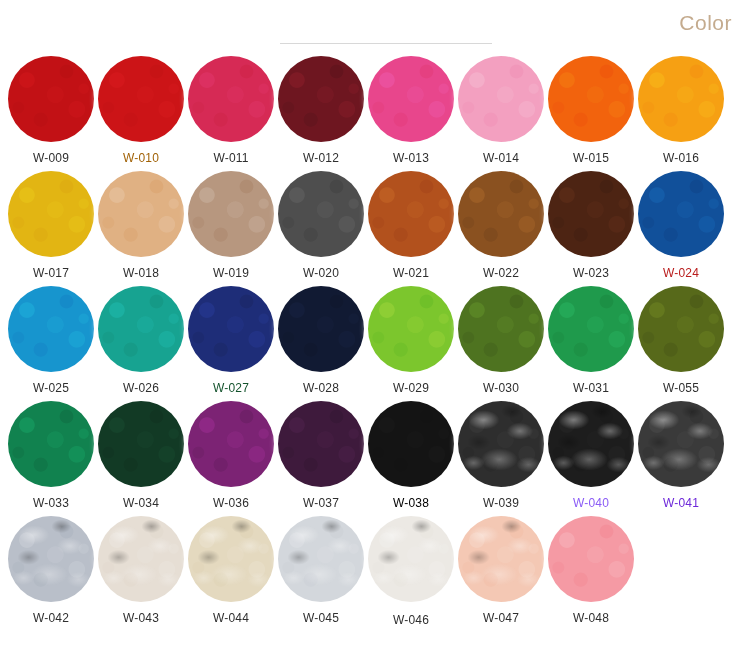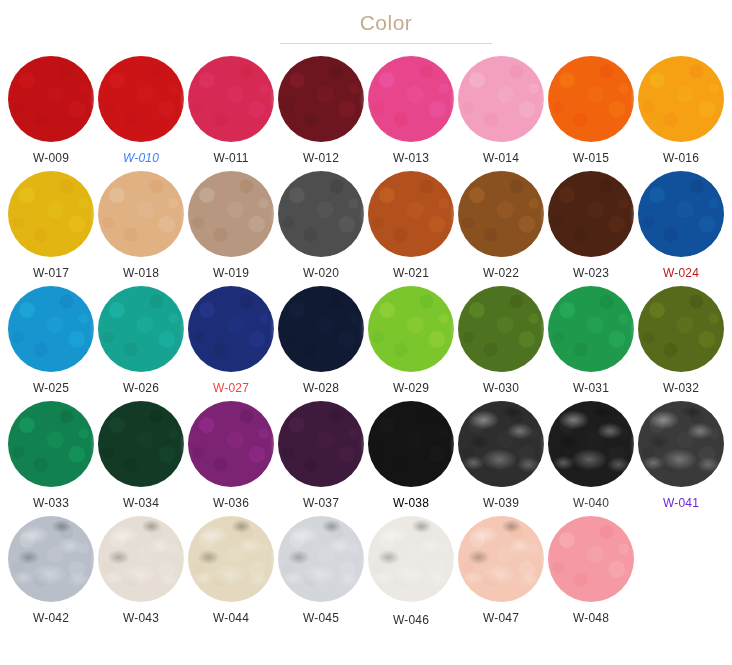--- a/index.html
+++ b/index.html
@@ -3,21 +3,21 @@
 <meta charset="utf-8">
 <style>
   html,body{margin:0;padding:0;}
   body{
     width:732px;height:665px;background:#ffffff;
     font-family:"Liberation Sans", sans-serif;
     overflow:hidden;
   }
   .page{position:relative;width:732px;height:665px;}
 
-  .title-block{padding-top:10px;text-align:center;margin-left:40px;}
+  .title-block{padding-top:10px;text-align:right;margin-left:40px;}
   .title{
     font-size:21px;letter-spacing:.5px;color:#c4ab8e;
     font-weight:400;line-height:26px;
   }
   .title-rule{
     width:212px;height:1px;background:#d8d8d8;
     margin:7px auto 0 auto;
   }
 
   .grid{
@@ -85,21 +85,21 @@
       <div class="cell">
         <div class="swatch-wrap">
           <div class="swatch" style="background: rgb(194, 17, 21);"></div>
         </div>
         <div class="label" style="color: rgb(47, 47, 47);">W-009</div>
       </div>
       <div class="cell">
         <div class="swatch-wrap">
           <div class="swatch" style="background: rgb(204, 20, 23);"></div>
         </div>
-        <div class="label" style="color: #3b82f6; font-style: italic;">W-010</div>
+        <div class="label" style="color: #a16207;">W-010</div>
       </div>
       <div class="cell">
         <div class="swatch-wrap">
           <div class="swatch" style="background: rgb(214, 42, 85);"></div>
         </div>
         <div class="label" style="color: rgb(47, 47, 47);">W-011</div>
       </div>
       <div class="cell">
         <div class="swatch-wrap">
           <div class="swatch" style="background: rgb(110, 22, 32);"></div>
@@ -187,21 +187,21 @@
       <div class="cell">
         <div class="swatch-wrap">
           <div class="swatch" style="background: rgb(23, 163, 145);"></div>
         </div>
         <div class="label" style="color: rgb(47, 47, 47);">W-026</div>
       </div>
       <div class="cell">
         <div class="swatch-wrap">
           <div class="swatch" style="background: rgb(30, 45, 120);"></div>
         </div>
-        <div class="label" style="color: #ef4444;">W-027</div>
+        <div class="label" style="color: #14532d;">W-027</div>
       </div>
       <div class="cell">
         <div class="swatch-wrap">
           <div class="swatch" style="background: rgb(17, 26, 51);"></div>
         </div>
         <div class="label" style="color: rgb(47, 47, 47);">W-028</div>
       </div>
       <div class="cell">
         <div class="swatch-wrap">
           <div class="swatch" style="background: rgb(124, 198, 45);"></div>
@@ -217,21 +217,21 @@
       <div class="cell">
         <div class="swatch-wrap">
           <div class="swatch" style="background: rgb(31, 154, 76);"></div>
         </div>
         <div class="label" style="color: rgb(47, 47, 47);">W-031</div>
       </div>
       <div class="cell">
         <div class="swatch-wrap">
           <div class="swatch" style="background: rgb(87, 105, 26);"></div>
         </div>
-        <div class="label" style="color: rgb(47, 47, 47);">W-032</div>
+        <div class="label" style="color: rgb(47, 47, 47);">W-055</div>
       </div>
       <div class="cell">
         <div class="swatch-wrap">
           <div class="swatch" style="background: rgb(17, 130, 79);"></div>
         </div>
         <div class="label" style="color: rgb(47, 47, 47);">W-033</div>
       </div>
       <div class="cell">
         <div class="swatch-wrap">
           <div class="swatch" style="background: rgb(18, 58, 37);"></div>
@@ -259,21 +259,21 @@
       <div class="cell">
         <div class="swatch-wrap">
           <div class="swatch heather" style="background: rgb(46, 46, 46);"></div>
         </div>
         <div class="label" style="color: rgb(47, 47, 47);">W-039</div>
       </div>
       <div class="cell">
         <div class="swatch-wrap">
           <div class="swatch heather" style="background: rgb(29, 29, 29);"></div>
         </div>
-        <div class="label" style="color: #404040;">W-040</div>
+        <div class="label" style="color: #8b5cf6;">W-040</div>
       </div>
       <div class="cell">
         <div class="swatch-wrap">
           <div class="swatch heather" style="background: rgb(58, 58, 58);"></div>
         </div>
         <div class="label" style="color: #6d28d9;">W-041</div>
       </div>
       <div class="cell">
         <div class="swatch-wrap">
           <div class="swatch heather" style="background: rgb(185, 191, 201);"></div>

